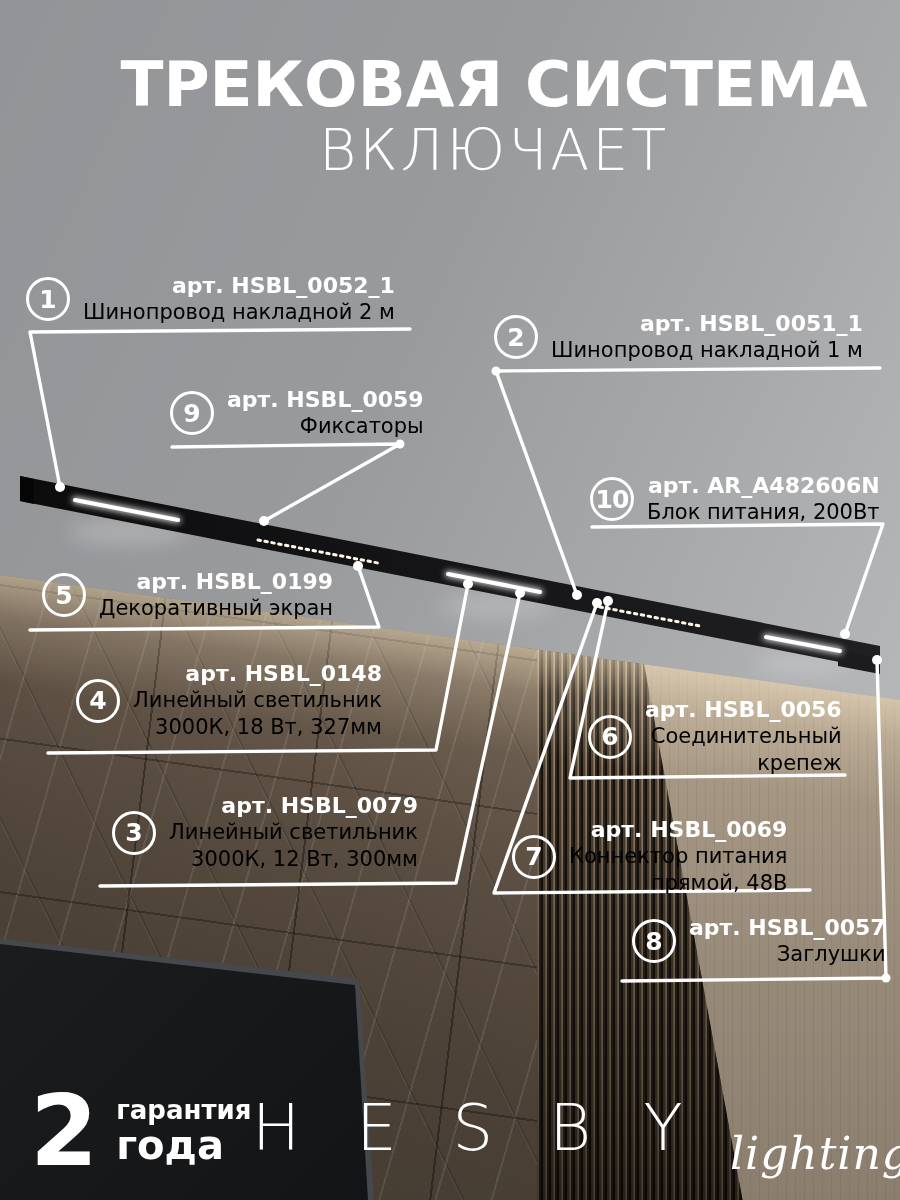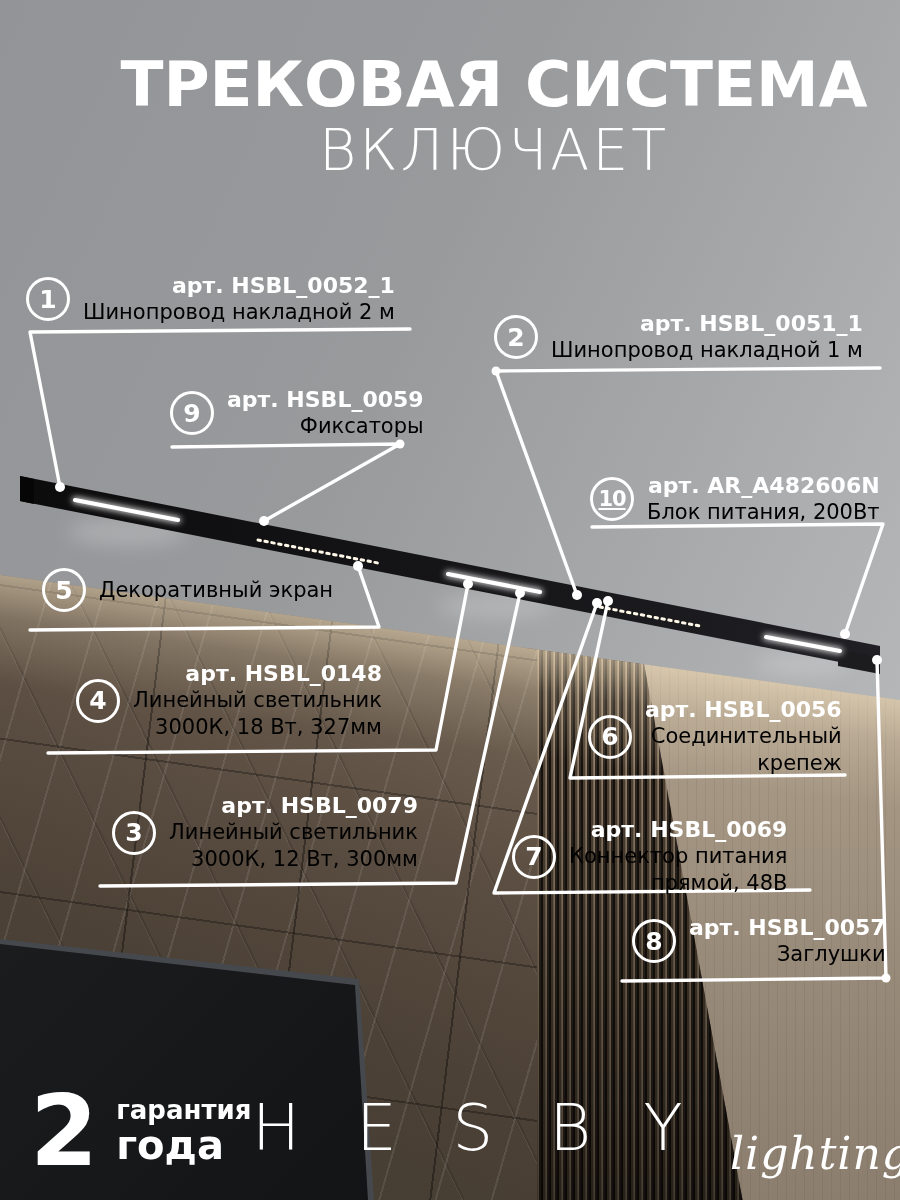--- a/index.html
+++ b/index.html
@@ -36,21 +36,21 @@
      background:linear-gradient(135deg,#303336 0%,#1b1d1f 42%,#0c0d0e 100%);}
   #scene-overlay{left:0;top:0;z-index:5;}
   
   #title{left:0;top:52px;width:900px;text-align:center;z-index:6;color:#fff;margin-left:44px;}
   #title .t1{font-size:63px;font-weight:800;letter-spacing:0px;line-height:1.05;white-space:nowrap;}
   #title .t2{font-size:57px;font-weight:100;letter-spacing:3px;line-height:1.15;white-space:nowrap;}
   
   .callout{position:absolute;z-index:7;display:flex;align-items:center;gap:13px;color:#fff;white-space:nowrap;}
   .badge{flex:0 0 auto;width:38px;height:38px;border:3px solid #fff;border-radius:50%;
      display:flex;align-items:center;justify-content:center;font-weight:bold;font-size:25px;}
-  .badge.two-digit{font-size:21px;letter-spacing:-1px;text-decoration:underline;}
+  .badge.two-digit{font-size:25px;letter-spacing:-1px;}
   .ctext{display:flex;flex-direction:column;text-align:right;}
   .art{font-weight:bold;font-size:22px;line-height:27px;}
   .desc{font-weight:normal;font-size:21px;line-height:27px;color:#000000;}
   
   #warranty{left:30px;top:1086px;z-index:8;color:#fff;display:flex;align-items:center;}
   #warranty .big2{font-size:98px;font-weight:800;line-height:.92;}
   #warranty .wcol{margin-left:18px;display:flex;flex-direction:column;justify-content:center;}
   #warranty .w1{font-size:26px;font-weight:bold;line-height:1.05;}
   #warranty .w2{font-size:40px;font-weight:bold;line-height:1.0;}
   #brand{left:252px;top:1096px;z-index:8;color:#fff;}
@@ -168,20 +168,21 @@
 <div class="callout" style="left:590px;top:472px;">
   <div class="badge two-digit">10</div>
   <div class="ctext">
       <span class="art">арт. AR_A482606N</span>
     <span class="desc">Блок питания, 200Вт</span>
     </div>
 </div>
 <div class="callout" style="left:42px;top:568px;">
   <div class="badge">5</div>
   <div class="ctext">
+      <span class="art">арт. HSBL_0199</span>
     <span class="desc">Декоративный экран</span>
     </div>
 </div>
 <div class="callout" style="left:76px;top:660px;">
   <div class="badge">4</div>
   <div class="ctext">
       <span class="art">арт. HSBL_0148</span>
     <span class="desc">Линейный светильник</span>
     <span class="desc">3000К, 18 Вт, 327мм</span>
     </div>

